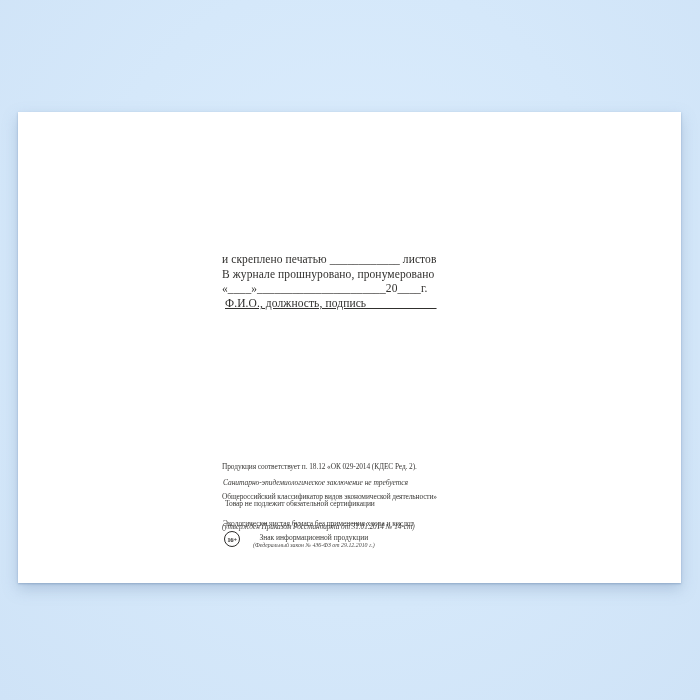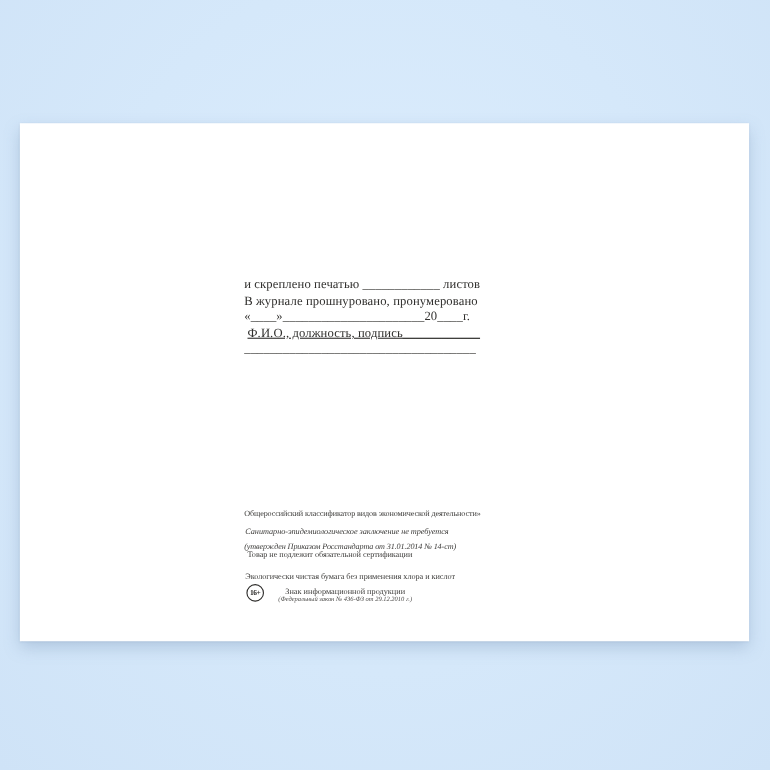--- a/index.html
+++ b/index.html
@@ -91,24 +91,24 @@
 <body>
 
 <div class="canvas">
   <div class="sheet">
 
     <div class="stamp-block">
       <div class="stamp-line">и скреплено печатью ____________ листов</div>
       <div class="stamp-line">В журнале прошнуровано, пронумеровано</div>
       <div class="stamp-line">«____»______________________20____г.</div>
       <div class="stamp-line indented">Ф.И.О., должность, подпись____________</div>
-      <div class="stamp-line">____________________________________</div>
     </div>
 
     <div class="okved">
+      <div>Продукция соответствует п. 18.12 «ОК 029-2014 (КДЕС Ред. 2).</div>
       <div>Общероссийский классификатор видов экономической деятельности»</div>
       <div class="italic">(утвержден Приказом Росстандарта от 31.01.2014 № 14-ст)</div>
     </div>
 
     <div class="note note-sanitary">Санитарно-эпидемиологическое заключение не требуется</div>
     <div class="note note-cert">Товар не подлежит обязательной сертификации</div>
     <div class="note note-eco">Экологически чистая бумага без применения хлора и кислот</div>
 
     <div class="age-row">
       <div class="age-badge">16+</div>

